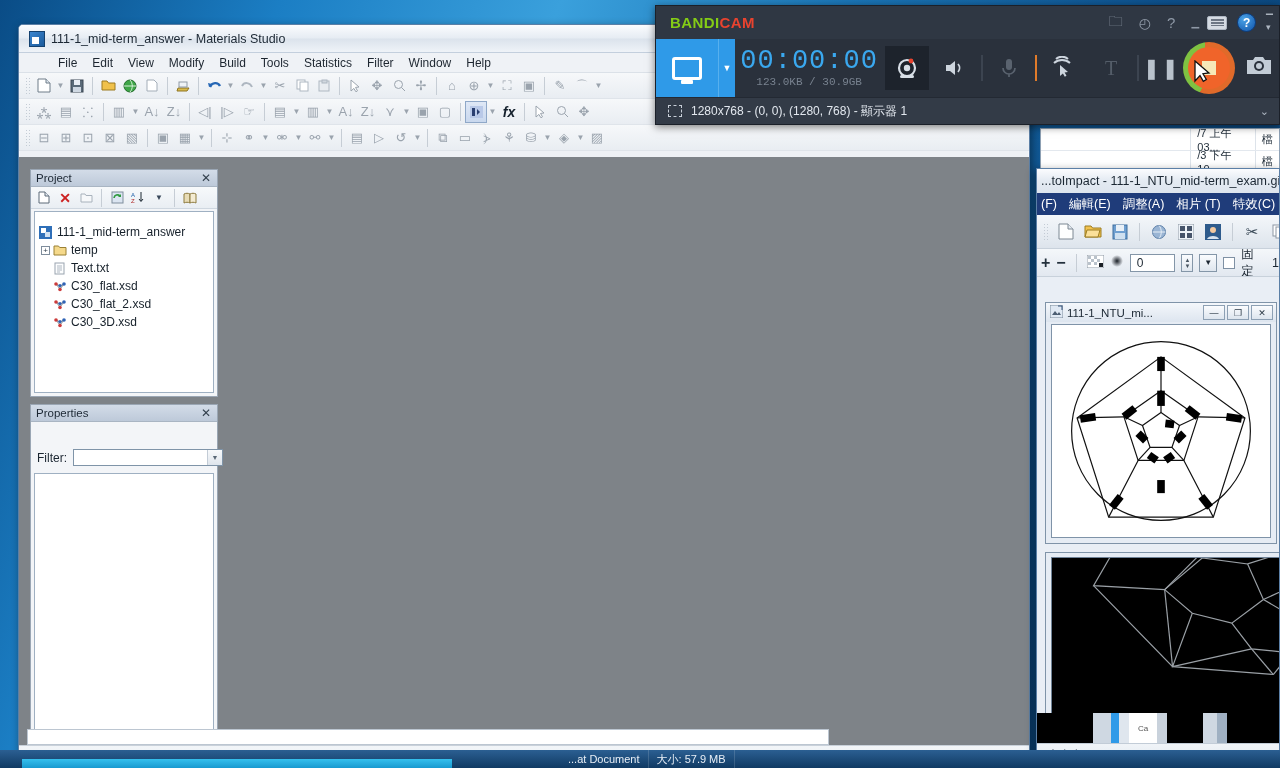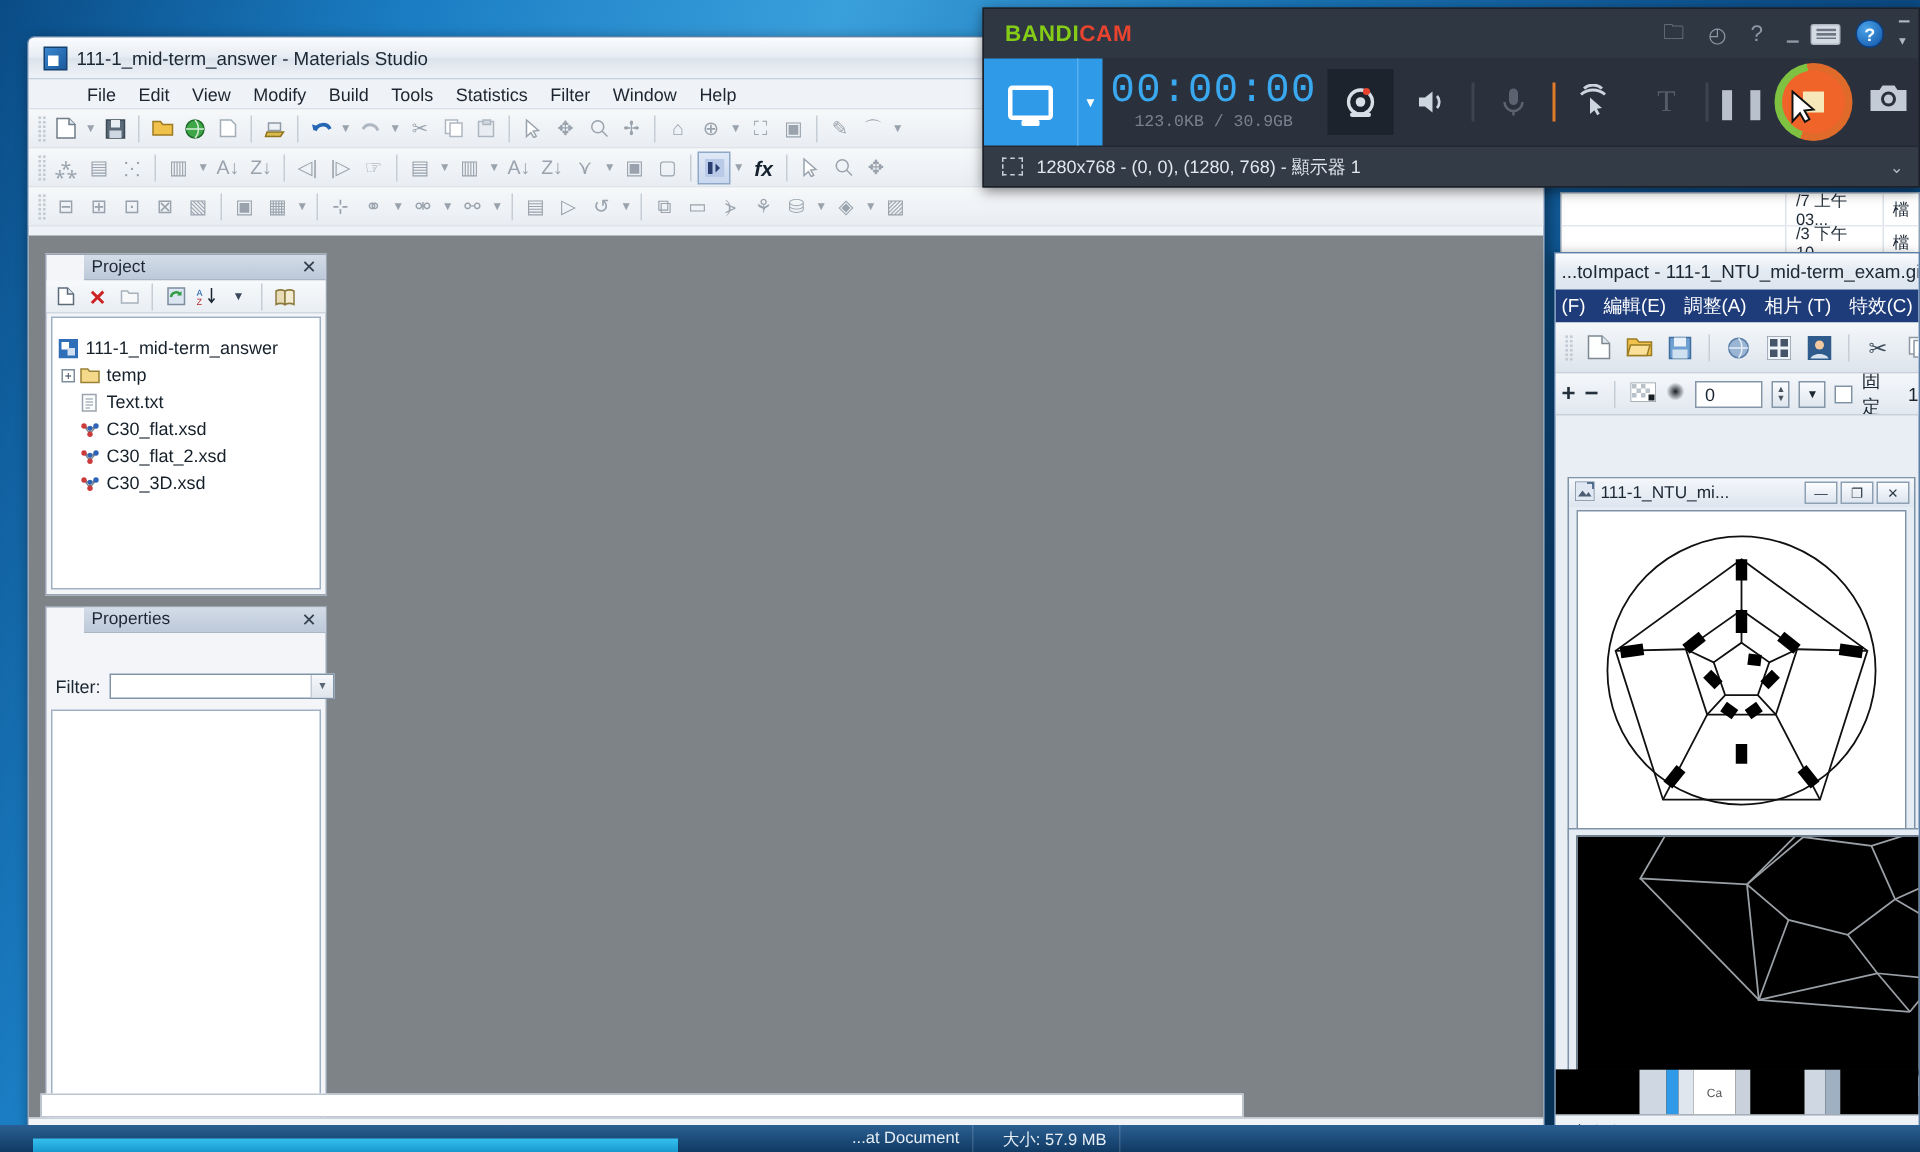--- a/index.html
+++ b/index.html
@@ -90,21 +90,20 @@
   .panel {
     position: absolute; background: #f3f5f8; border: 1px solid #9aa6b4;
   }
   #project-panel { left: 11px; top: 12px; width: 188px; height: 228px; }
   #properties-panel { left: 11px; top: 247px; width: 188px; height: 480px; }
   .panel-head {
     height: 17px; background: linear-gradient(#d3dce8,#bdc9d9);
     display:flex; align-items:center; justify-content: space-between;
     padding: 0 4px 0 5px; font-size: 11.5px; color:#1c2733;
     border-bottom: 1px solid #a9b5c3;
-    margin-left: 25px;
   }
   .panel-close { font-size: 12px; color:#33404d; cursor:default; line-height:1; padding:0 2px; }
   .panel-toolbar {
     height: 22px; display:flex; align-items:center; gap:1px; padding-left:3px;
     background: linear-gradient(#f7f9fb,#e9eef3);
     border-bottom: 1px solid #cfd7e0;
   }
   .ptb { width:20px; height:19px; display:flex; align-items:center; justify-content:center; font-size:12px; }
   .tree {
     position:absolute; left:3px; right:3px; top:41px; bottom:3px;
@@ -267,21 +266,21 @@
     display:flex; align-items:center; padding-left:6px; font-size:12px; }
   .pi-spin { width:12px; height:18px; border:1px solid #8496a8; background:linear-gradient(#fafcfe,#dfe6ee);
     display:flex; flex-direction:column; align-items:center; justify-content:center; font-size:6px; color:#46535f; }
   .pi-chk { width:12px; height:12px; border:1px solid #7f91a4; background:#fff; flex:none; }
   .pi-cb { width:18px; height:18px; border:1px solid #8496a8; background:linear-gradient(#fafcfe,#dfe6ee);
     display:flex; align-items:center; justify-content:center; font-size:8px; }
 
   
   #pi-doc {
     position:absolute; left:8px; top:133px; width:232px; height:242px;
-    background:#e6ecf4; border:1px solid #7f93a8;margin-top:16px;
+    background:#e6ecf4; border:1px solid #7f93a8;
   }
   .pidoc-title { height:19px; display:flex; align-items:center; padding-left:4px; gap:4px;
     background:linear-gradient(#f4f7fb,#dde5ef); font-size:11.5px; color:#1b2733; }
   .pidoc-btns { margin-left:auto; display:flex; gap:2px; padding-right:3px; }
   .pidoc-btn { width:22px; height:15px; border:1px solid #8da0b4;
     background:linear-gradient(#fbfcfe,#dde5ee); display:flex; align-items:center; justify-content:center;
     font-size:9px; color:#2c3a47; }
   .pidoc-canvas { position:absolute; left:5px; right:5px; top:21px; bottom:5px;
     background:#fff; border:1px solid #7f93a8; overflow:hidden; }
 
@@ -310,21 +309,21 @@
     font-size:11px; color:#1d2a36;
   }
   .bge-row { display:flex; align-items:center; height:22px; padding-left:6px; border-bottom:1px solid #e3e8ee; gap:8px;}
   .bge-col { border-left:1px solid #dde3ea; height:100%; display:flex; align-items:center; padding-left:6px;}
 
   
   #taskbar {
     position:absolute; left:0; right:0; bottom:0; height:18px;
     background: linear-gradient(#2b5f92,#103a63);
     display:flex; align-items:center; overflow:hidden;
-    color:#e7eef6; font-size:11px;gap:12px;
+    color:#e7eef6; font-size:11px;
   }
   .tb-item { height:18px; display:flex; align-items:center; padding:0 8px;
     border-right:1px solid rgba(255,255,255,.15); white-space:nowrap; }
   .tb-prog { position:absolute; left:22px; bottom:0; width:430px; height:9px;
     background: linear-gradient(#35c0ee,#1899cf); }
 </style>
 </head>
 <body>
 
 <div id="screen">

